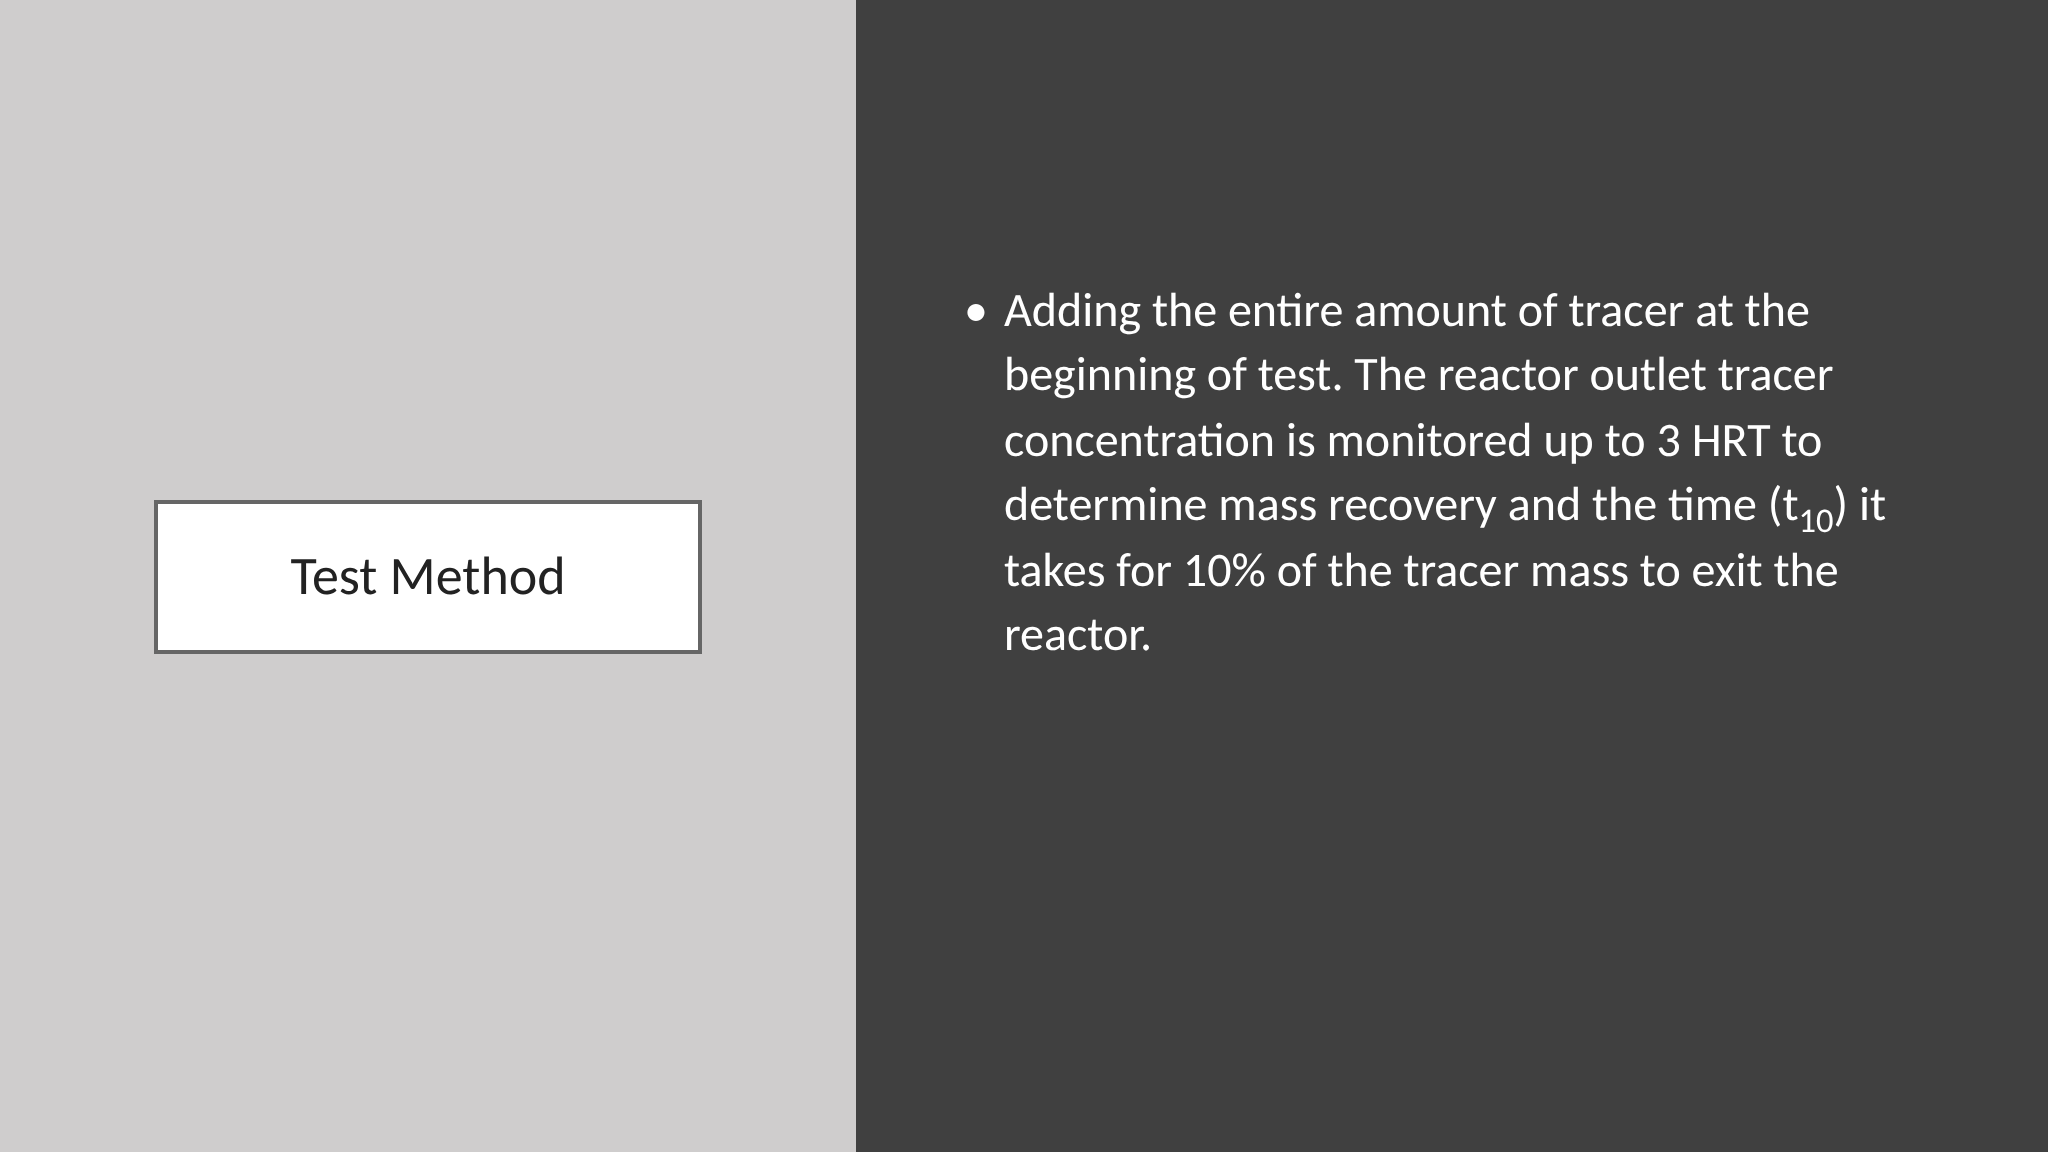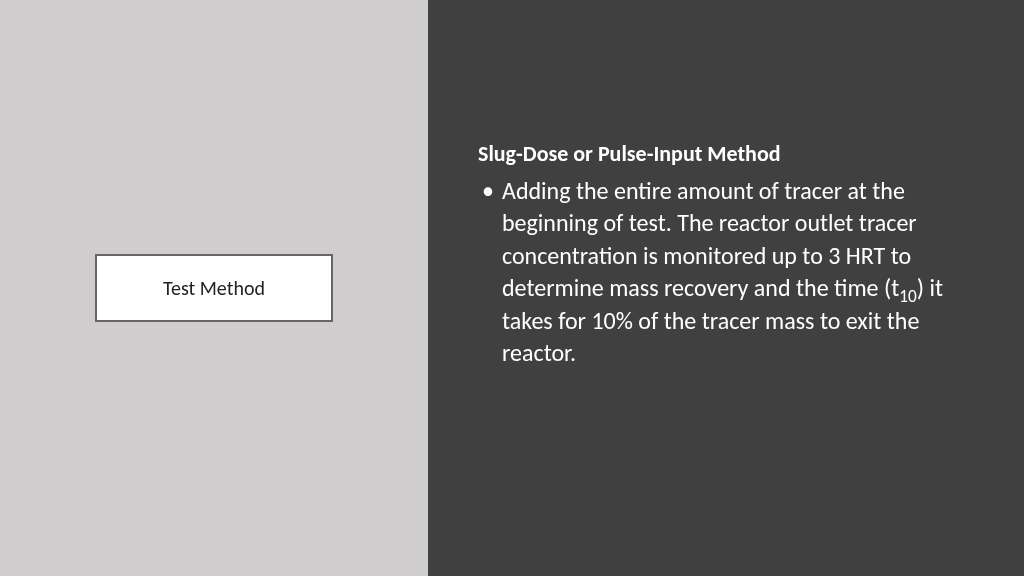--- a/index.html
+++ b/index.html
@@ -22,21 +22,21 @@
       align-items: center;
       justify-content: center;
     }
     .title-box {
       background: #ffffff;
       border: 2px solid #666;
       padding: 20px 66px;
       text-align: center;
     }
     .title-text {
-      font-size: 20px;
+      font-size: 27px;
       font-weight: 400;
       color: #222;
     }
     .right-panel {
       flex: 1;
       height: 100%;
       background: #404040;
       color: #ffffff;
       padding: 140px 60px 40px 50px;
     }
@@ -70,17 +70,16 @@
 </head>
 <body>
 
 <div class="left-panel">
   <div class="title-box">
     <div class="title-text">Test Method</div>
   </div>
 </div>
 
 <div class="right-panel">
-  <div class="content-heading">Slug-Dose or Pulse-Input Method</div>
   <ul class="bullet-list">
     <li class="bullet-item"><span>Adding the entire amount of tracer at the beginning of test.  The reactor outlet tracer concentration is monitored up to 3 HRT to determine mass recovery and the time (t</span><span class="sub">10</span><span>) it takes for 10% of the tracer mass to exit the reactor.</span></li>
   </ul>
 </div>
 
 </body></html>

